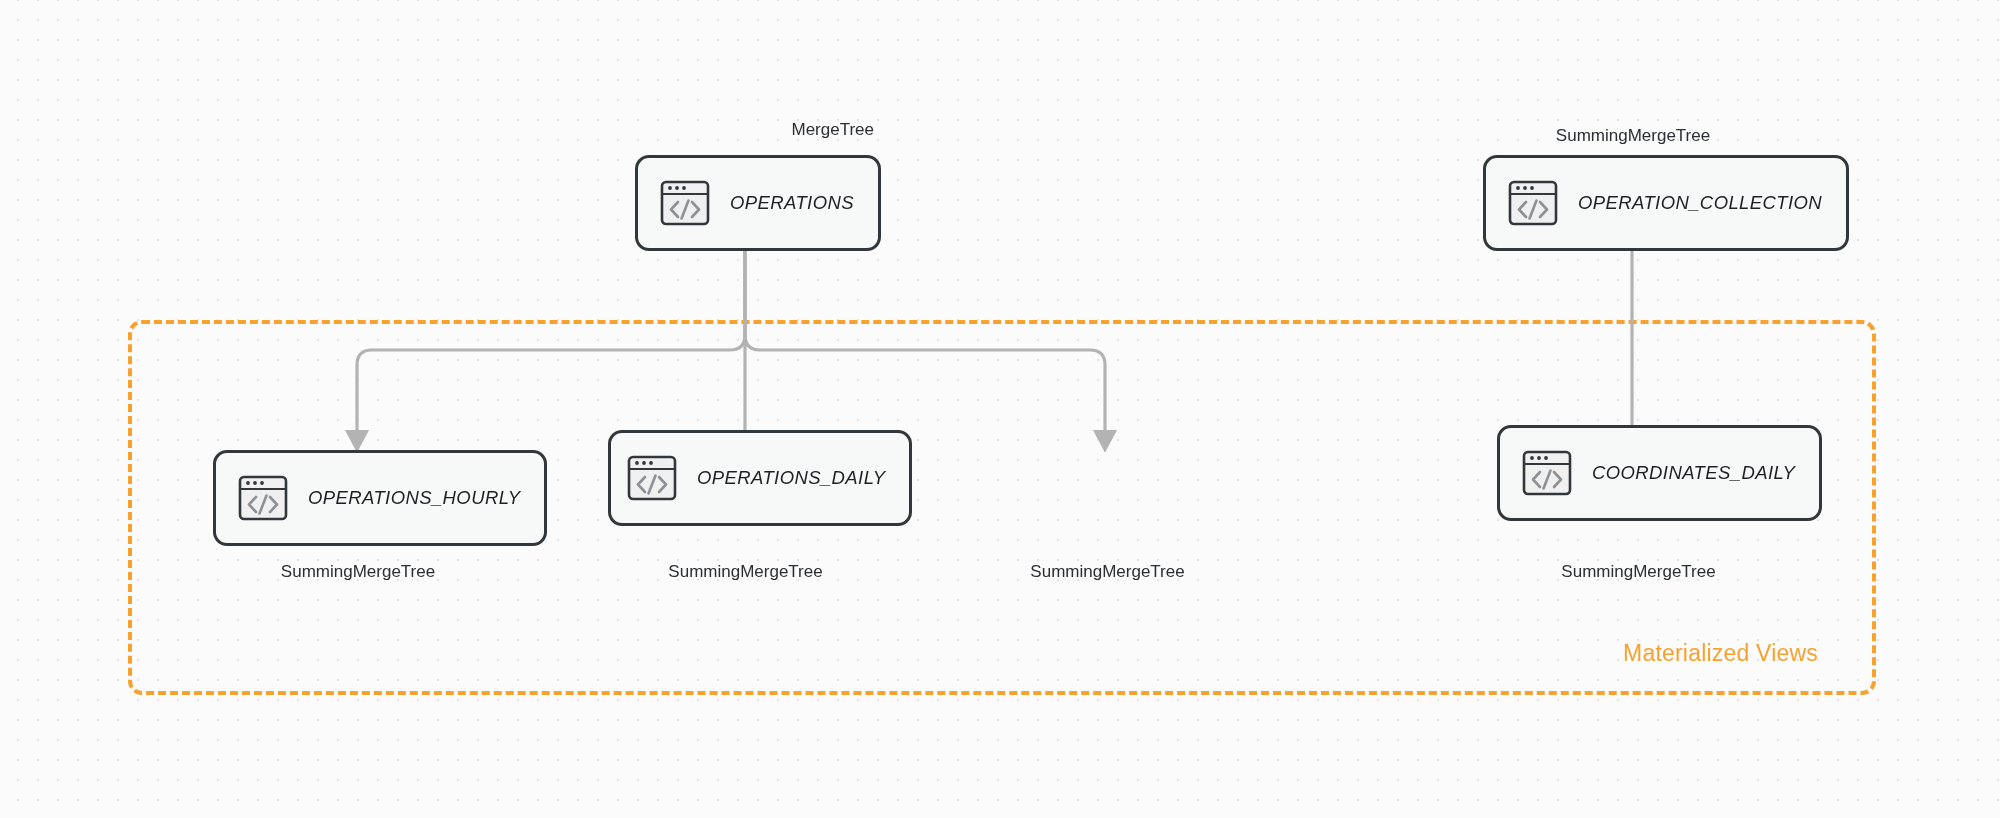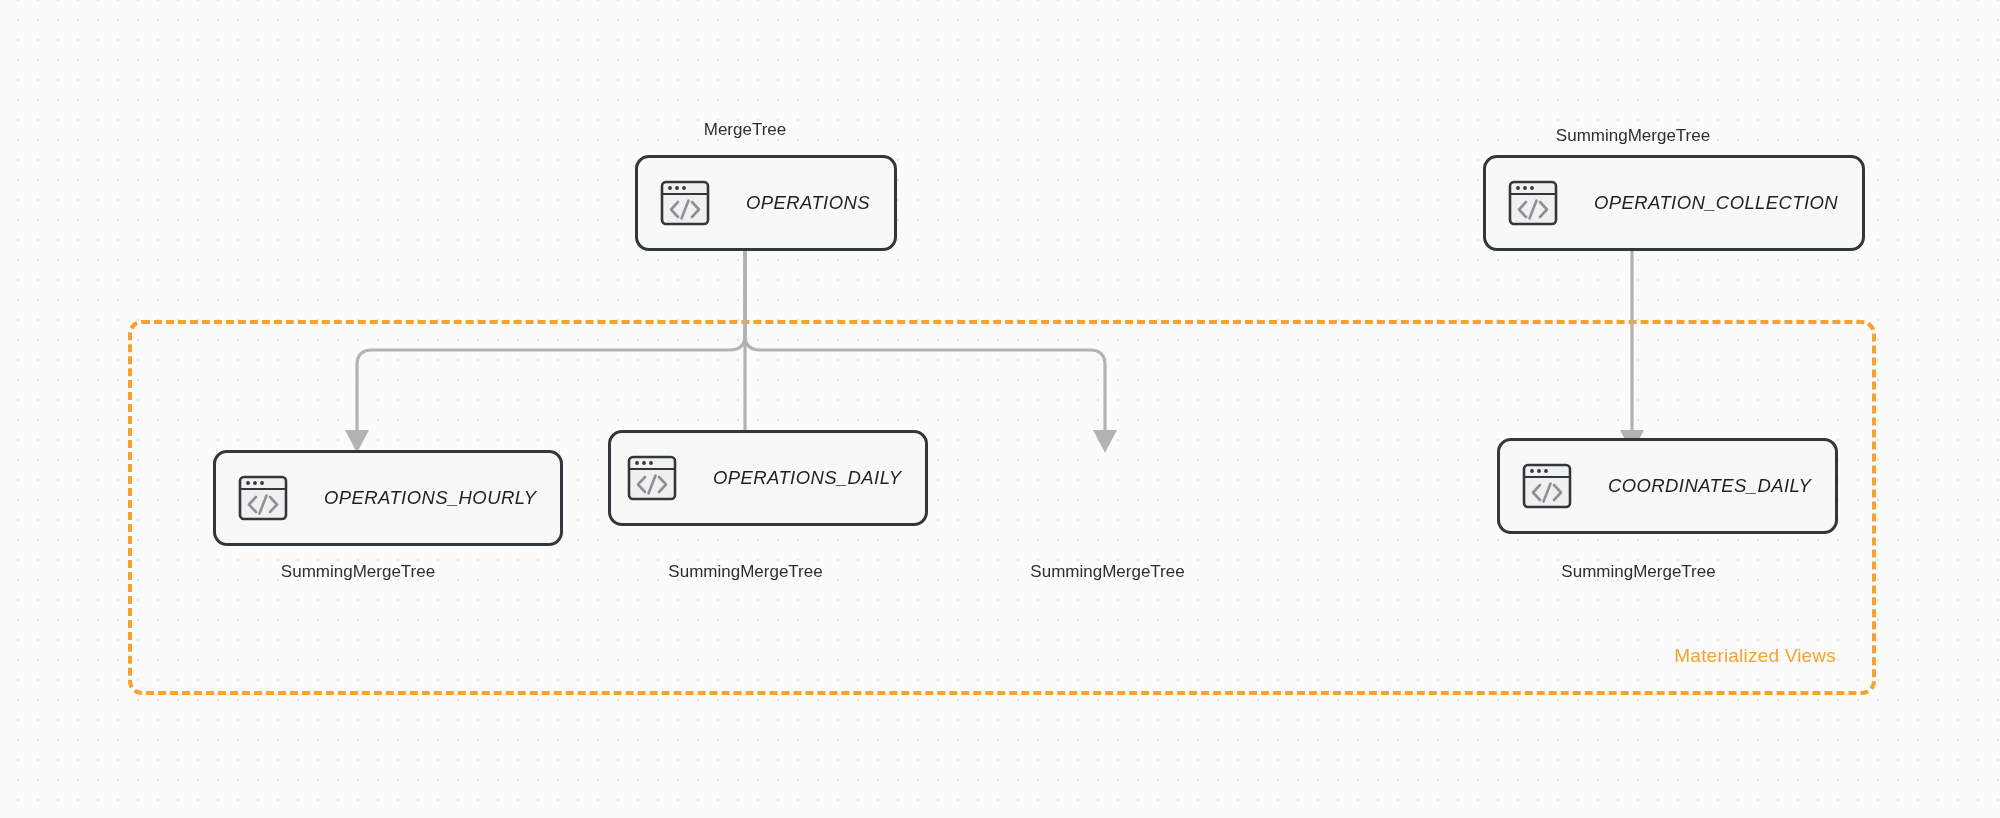--- a/index.html
+++ b/index.html
@@ -27,24 +27,24 @@
     left: 128px;
     top: 320px;
     width: 1748px;
     height: 375px;
     border: 4px dashed #f7a12e;
     border-radius: 14px;
     box-sizing: border-box;
   }
   .mv-label {
     position: absolute;
-    right: 36px;
+    right: 54px;
     bottom: 24px;
     color: #f7a12e;
-    font-size: 19px;
+    font-size: 23px;
     letter-spacing: 0.2px;
     white-space: nowrap;
   }
   
   #wires {
     position: absolute;
     left: 0;
     top: 0;
     width: 2000px;
     height: 818px;
@@ -54,21 +54,21 @@
   .node {
     position: absolute;
     box-sizing: border-box;
     background: #f7f8f8;
     border: 3px solid #32373c;
     border-radius: 14px;
     display: flex;
     align-items: center;
     height: 96px;
     padding-left: 22px;
-    gap: 36px;
+    gap: 20px;
   }
   .node-title {
     font-style: italic;
     font-size: 18.5px;
     color: #1d2023;
     letter-spacing: 0.4px;
     white-space: nowrap;
     padding-right: 24px;
   }
   .engine-label {
@@ -104,21 +104,21 @@
       <path d="M745,250 L745,335 Q745,350 730,350 L372,350 Q357,350 357,365 L357,440"></path>
 
       <path d="M745,250 L745,440"></path>
 
       <path d="M745,250 L745,335 Q745,350 760,350 L1090,350 Q1105,350 1105,365 L1105,440"></path>
 
       <path d="M1632,250 L1632,440"></path>
     </g>
   </svg>
 
-  <div class="engine-label" style="left:635px; top:120px; width:220px;">MergeTree</div>
+  <div class="engine-label" style="left:654px; top:120px; width:220px;text-align:right;">MergeTree</div>
   <div class="node" style="left:635px; top:155px; min-width:220px;">
     <svg class="code-icon" viewBox="0 0 50 46">
       <rect x="2" y="2" width="46" height="42" rx="4" ry="4" fill="#f0f0f0" stroke="#32373c" stroke-width="2.6"></rect>
       <path d="M2,14 H48" stroke="#32373c" stroke-width="2.2"></path>
       <circle cx="10" cy="8" r="1.9" fill="#32373c"></circle>
       <circle cx="17" cy="8" r="1.9" fill="#32373c"></circle>
       <circle cx="24" cy="8" r="1.9" fill="#32373c"></circle>
       <path d="M18,22 L11,29.5 L18,37" fill="none" stroke="#8d9196" stroke-width="2.6" stroke-linecap="round" stroke-linejoin="round"></path>
       <path d="M32,22 L39,29.5 L32,37" fill="none" stroke="#8d9196" stroke-width="2.6" stroke-linecap="round" stroke-linejoin="round"></path>
       <path d="M28.5,20.5 L21.5,38.5" fill="none" stroke="#8d9196" stroke-width="2.6" stroke-linecap="round"></path>
@@ -166,21 +166,21 @@
       <path d="M18,22 L11,29.5 L18,37" fill="none" stroke="#8d9196" stroke-width="2.6" stroke-linecap="round" stroke-linejoin="round"></path>
       <path d="M32,22 L39,29.5 L32,37" fill="none" stroke="#8d9196" stroke-width="2.6" stroke-linecap="round" stroke-linejoin="round"></path>
       <path d="M28.5,20.5 L21.5,38.5" fill="none" stroke="#8d9196" stroke-width="2.6" stroke-linecap="round"></path>
     </svg>
     <span class="node-title">OPERATIONS_DAILY</span>
   </div>
   <div class="engine-label" style="left:608px; top:562px; width:275px;">SummingMergeTree</div>
 
   <div class="engine-label" style="left:990px; top:562px; width:235px;">SummingMergeTree</div>
 
-  <div class="node" style="left:1497px; top:438px; min-width:283px;">
+  <div class="node" style="left:1497px; top:425px; min-width:283px;">
     <svg class="code-icon" viewBox="0 0 50 46">
       <rect x="2" y="2" width="46" height="42" rx="4" ry="4" fill="#f0f0f0" stroke="#32373c" stroke-width="2.6"></rect>
       <path d="M2,14 H48" stroke="#32373c" stroke-width="2.2"></path>
       <circle cx="10" cy="8" r="1.9" fill="#32373c"></circle>
       <circle cx="17" cy="8" r="1.9" fill="#32373c"></circle>
       <circle cx="24" cy="8" r="1.9" fill="#32373c"></circle>
       <path d="M18,22 L11,29.5 L18,37" fill="none" stroke="#8d9196" stroke-width="2.6" stroke-linecap="round" stroke-linejoin="round"></path>
       <path d="M32,22 L39,29.5 L32,37" fill="none" stroke="#8d9196" stroke-width="2.6" stroke-linecap="round" stroke-linejoin="round"></path>
       <path d="M28.5,20.5 L21.5,38.5" fill="none" stroke="#8d9196" stroke-width="2.6" stroke-linecap="round"></path>
     </svg>

